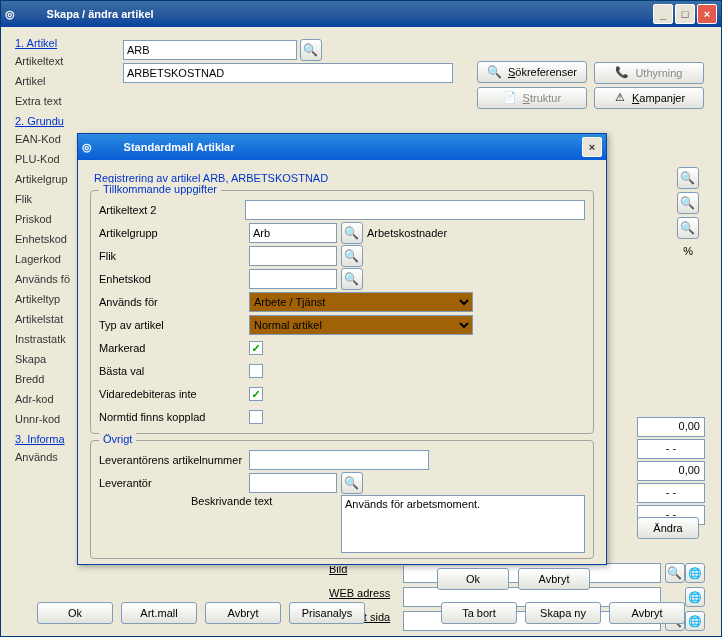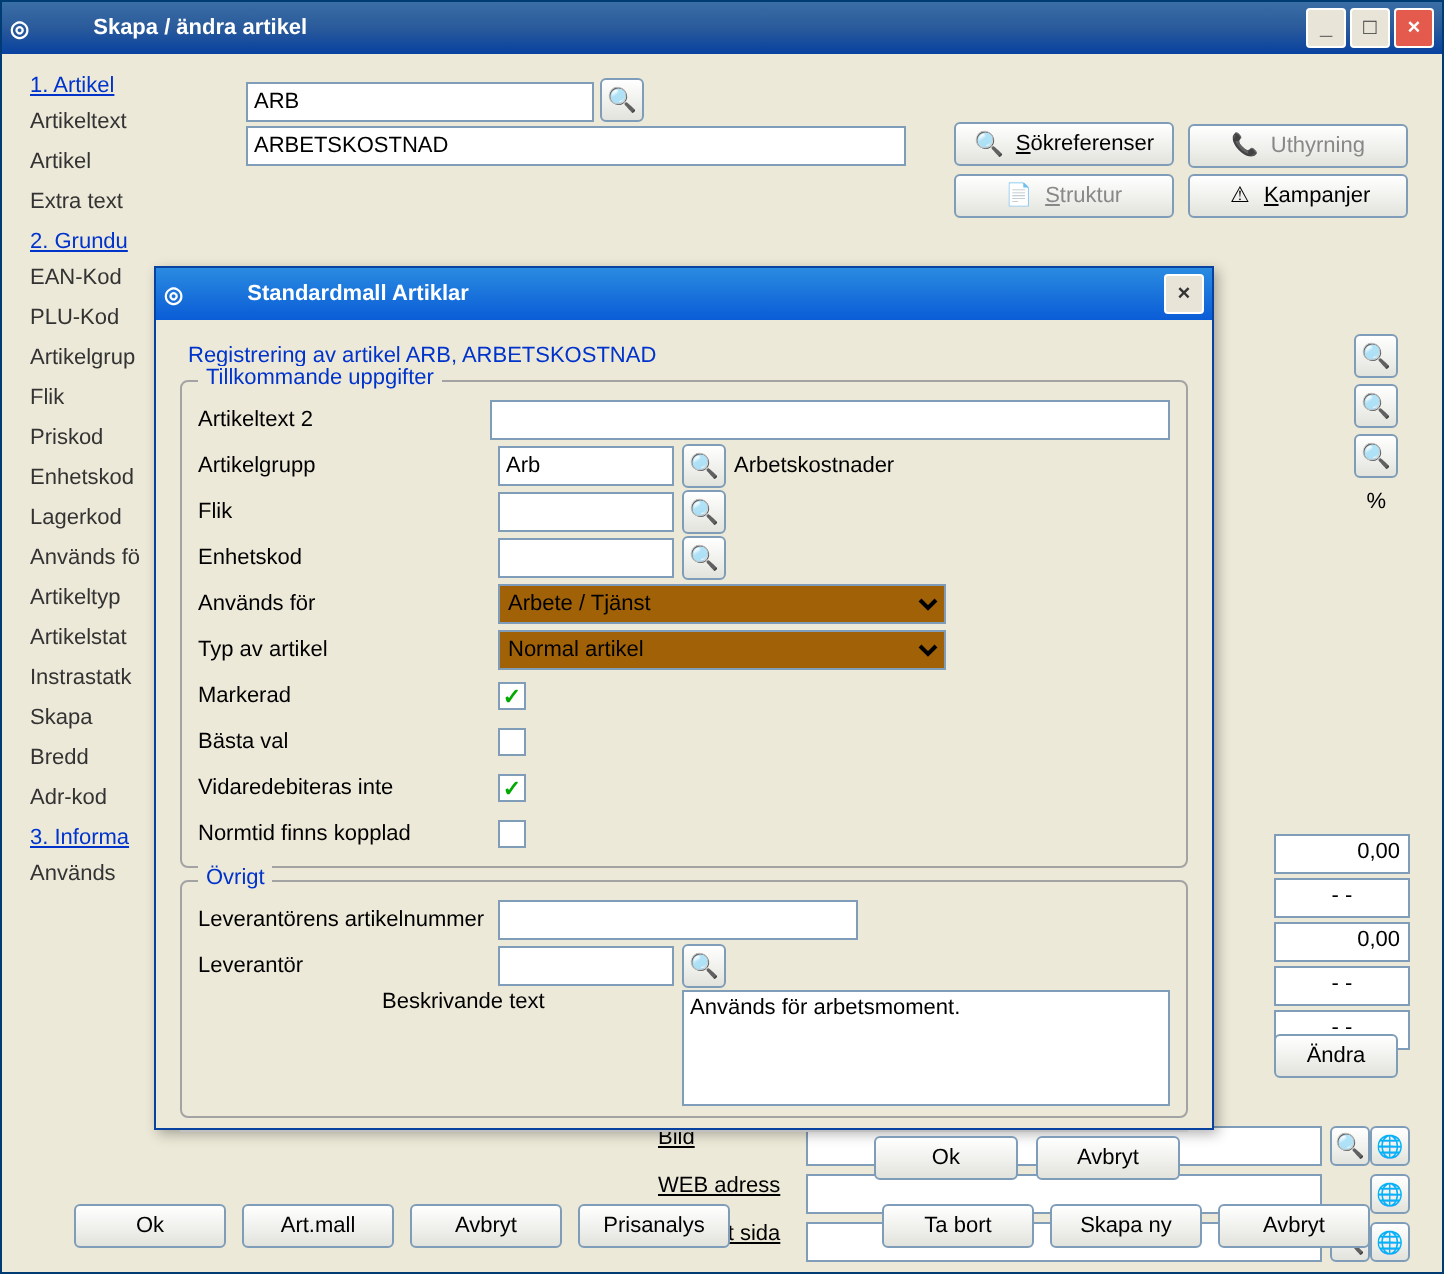--- a/index.html
+++ b/index.html
@@ -100,20 +100,21 @@
       <span class="lbl">Priskod</span>
       <span class="lbl">Enhetskod</span>
       <span class="lbl">Lagerkod</span>
       <span class="lbl">Används fö</span>
       <span class="lbl">Artikeltyp</span>
       <span class="lbl">Artikelstat</span>
       <span class="lbl">Instrastatk</span>
       <span class="lbl">Skapa</span>
       <span class="lbl">Bredd</span>
       <span class="lbl">Adr-kod</span>
+      <span class="lbl">Unnr-kod</span>
       <span class="sect-link">3. Informa</span>
       <span class="lbl">Används</span>
     </div>
 
     <div style="position:absolute; left:122px; top:12px;">
       <input class="input" style="width: 174px;" value="ARB">
       <button class="btn icon-btn">
           <span class="mag">🔍</span>
         </button>
     </div>

